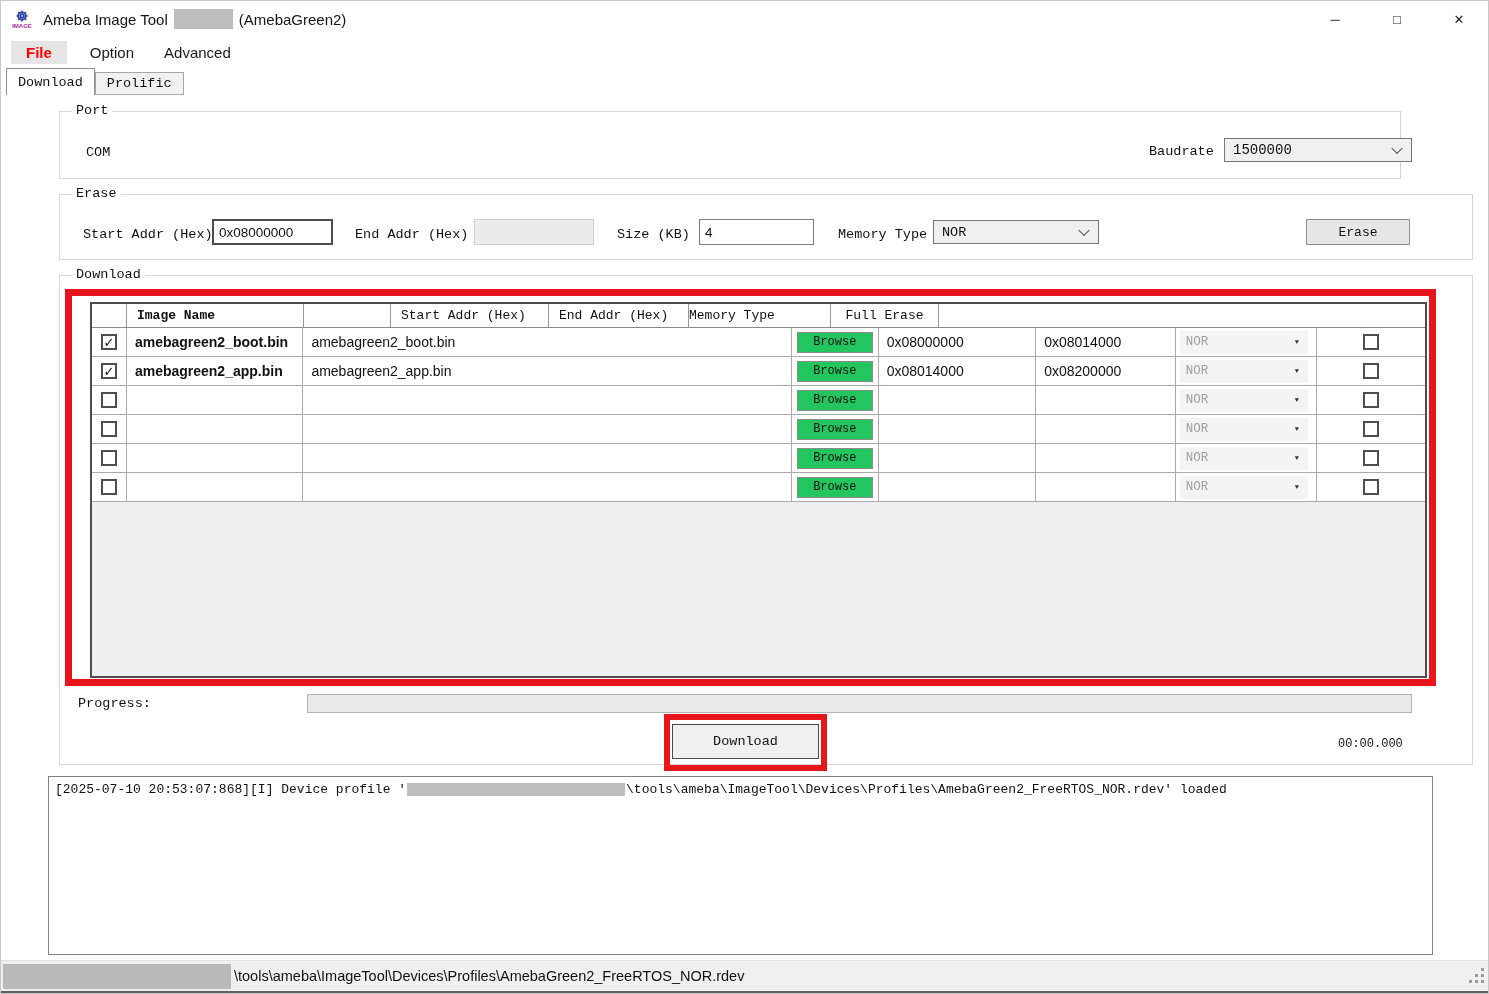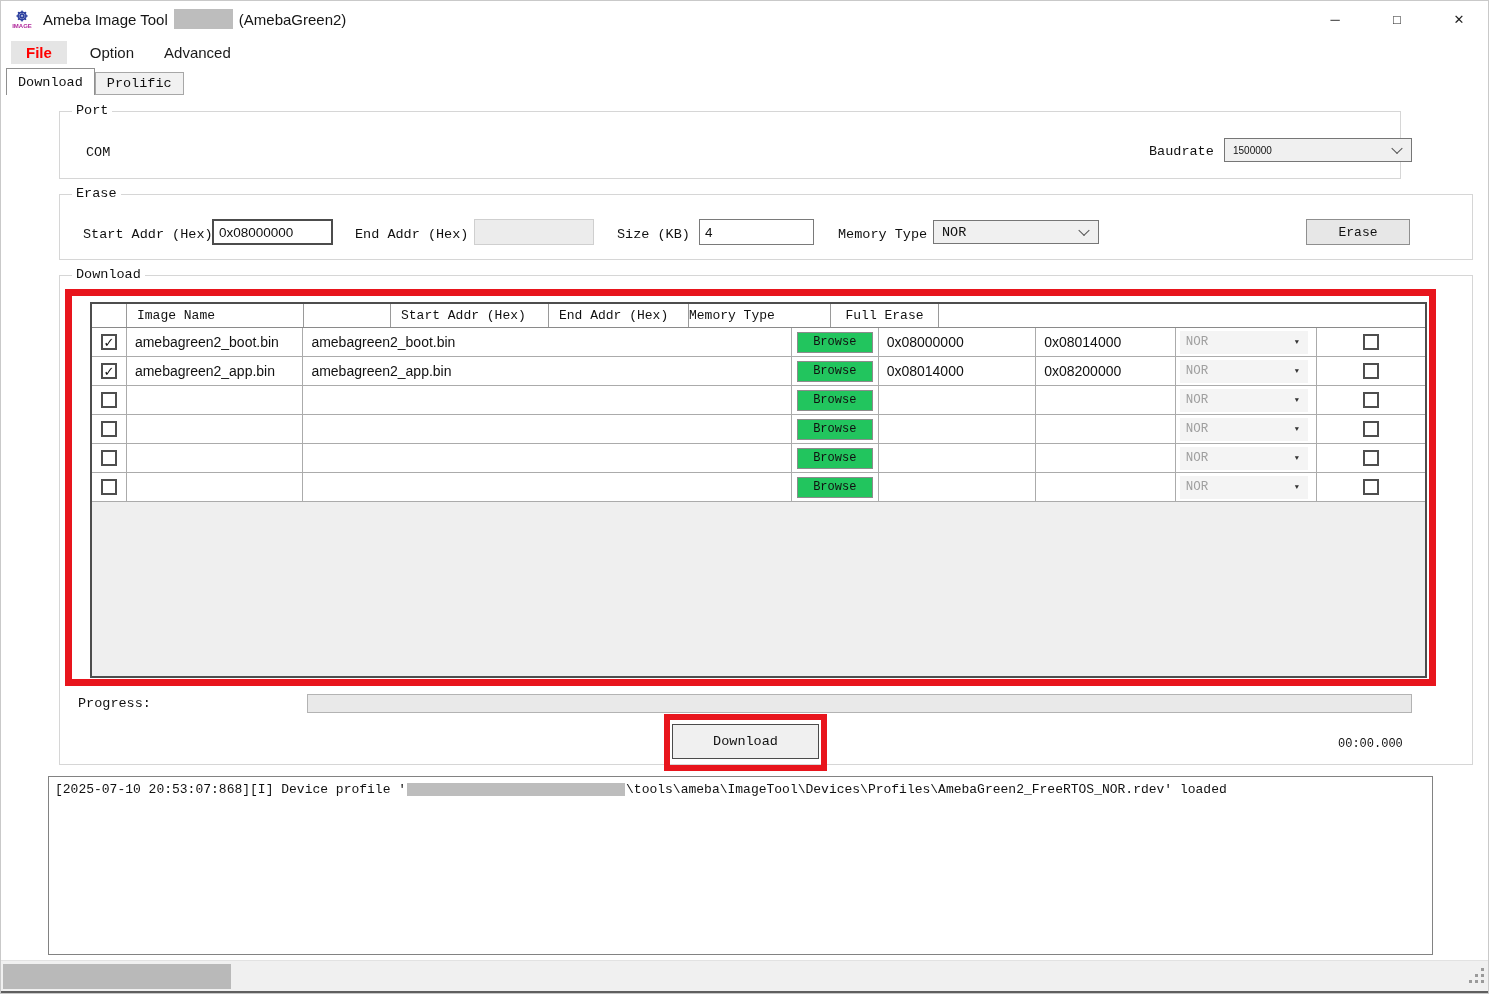--- a/index.html
+++ b/index.html
@@ -52,21 +52,21 @@
   .textbox { position:absolute; background:#fff; border:1px solid #7a7a7a; font-size:13.5px; display:flex; align-items:center; padding:0 5px; }
   .textbox.focused { border:2px solid #4c4c4c; }
   .textbox.disabled { background:#ececec; border:1px solid #cfcfcf; }
 
   .btn { position:absolute; background:#e7e7e7; border:1px solid #8f8f8f; display:flex; align-items:center; justify-content:center; font-size:13px; }
 
   
   #com-label   { left:26px;  top:33px; }
   #com-combo   { left:60px;  top:27px; width:979px; height:25px; }
   #baud-label  { left:1089px; top:32px; }
-  #baud-combo  { left:1164px; top:26px; width:188px; height:24px; font-family:Liberation Sans, sans-serif; font-size:10px; }
+  #baud-combo  { left:1164px; top:26px; width:188px; height:24px; font-family:Liberation Mono, monospace; font-size:14px; }
 
   
   #startaddr-label { left:23px;  top:32px; }
   #startaddr-input { left:152px; top:24px; width:121px; height:26px; font-family:"Liberation Sans",sans-serif; }
   #endaddr-label   { left:295px; top:32px; }
   #endaddr-input   { left:414px; top:24px; width:120px; height:26px; }
   #size-label      { left:557px; top:32px; }
   #size-input      { left:639px; top:24px; width:115px; height:26px; font-family:"Liberation Sans",sans-serif; }
   #memtype-label   { left:778px; top:32px; }
   #memtype-combo   { left:873px; top:25px; width:166px; height:24px; }
@@ -77,21 +77,21 @@
   #red-table-box { left:5px; top:13px; width:1371px; height:397px; }
   #red-dl-box { left:604px; top:438px; width:163px; height:57px; border-width:6px; }
 
   #dl-table { position:absolute; left:30px; top:26px; width:1337px; height:376px; background:#efefef; border:2px solid #4d4d4d; overflow:hidden; }
   .trow { display:flex; width:1333px; background:#fff; }
   .thead { height:24px; border-bottom:1px solid #8a8a8a; }
   .tdata { height:29px; border-bottom:1px solid #ababab; }
   .tc { border-right:1px solid #ababab; display:flex; align-items:center; overflow:hidden; }
   .thead .tc { border-right:1px solid #9a9a9a; font-size:13px; padding-left:10px; }
   .c0 { width:35px;  justify-content:center; }
-  .c1 { width:177px; padding-left:8px; }
+  .c1 { width:177px; padding-left:8px;font-weight:bold; }
   .c2 { width:490px; padding-left:8px; }
   .c3 { width:87px;  justify-content:center; padding-left:0 !important; }
   .c4 { width:158px; padding-left:8px; }
   .c5 { width:140px; padding-left:8px; }
   .c6 { width:142px; padding-left:0 !important; }
   .c7 { width:108px; justify-content:center; border-right:none; padding-left:0 !important; }
   .tdata .tc { font-size:14px; }
   .tdata .c1, .tdata .c2 { font-size:14px; }
 
   .cbx { width:16px; height:16px; border:2px solid #4e4e4e; background:#fff; display:flex; align-items:center; justify-content:center; font-size:13px; line-height:13px; color:#111; }
@@ -335,15 +335,16 @@
   <div class="btn mono" id="download-btn">Download</div>
   <span class="mono" id="timer">00:00.000</span>
 </div>
 
 <div id="log" class="mono">
   <span>[2025-07-10 20:53:07:868][I] Device profile '</span><span class="redact" id="log-redact"></span><span>\tools\ameba\ImageTool\Devices\Profiles\AmebaGreen2_FreeRTOS_NOR.rdev' loaded</span>
 </div>
 
 <div id="statusbar">
   <div id="status-redact"></div>
+  <span id="status-path">\tools\ameba\ImageTool\Devices\Profiles\AmebaGreen2_FreeRTOS_NOR.rdev</span>
   <div id="grip"></div>
 </div>
 <div id="bottom-edge"></div>
 
 </body></html>

